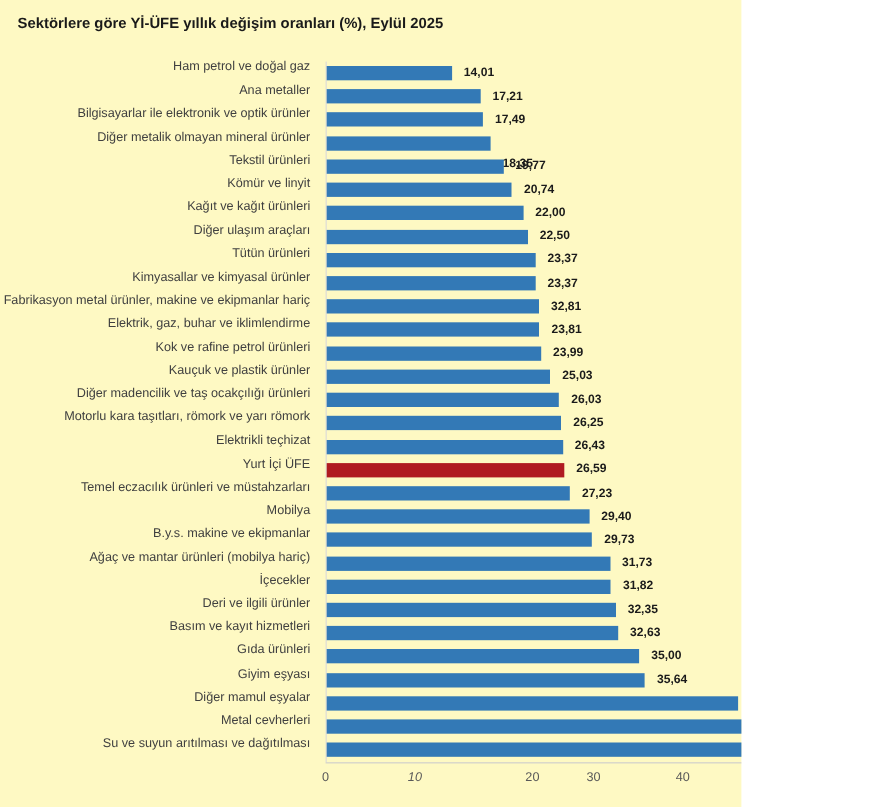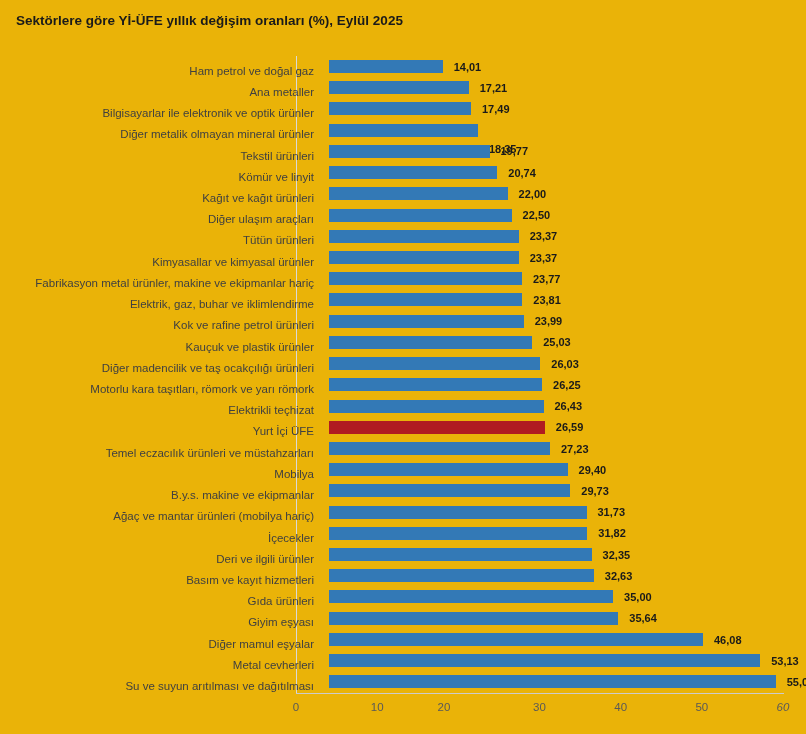--- a/index.html
+++ b/index.html
@@ -1,25 +1,25 @@
 <!DOCTYPE html>
 <html><head>
 <meta charset="utf-8">
 <style>
   html, body { margin:0; padding:0; background:#ffffff; }
   .chart {
-    position:relative; width:806px; height:734px; background:#eab308;
+    position:relative; width:674px; height:734px; background:#fef9c3;
     font-family:"Liberation Sans", sans-serif; overflow:hidden;
   }
   .title {
     position:absolute; left:16px; top:13px; margin:0;
     font-size:13.5px; font-weight:700; color:#1a1a1a; white-space:nowrap;
   }
   #rows { position:absolute; left:0; top:56px; width:806px; }
-  .row { display:flex; height:21.23px; align-items:flex-end;padding-left:32px; }
+  .row { display:flex; height:21.23px; align-items:flex-start; }
   .cat {
     width:296px; padding-right:14px; box-sizing:border-box;
     text-align:right; font-size:11.5px; color:#404040; white-space:nowrap;
     overflow:visible; line-height:1;
   }
   .track { position:relative; flex:1; height:100%; }
   .bar { position:absolute; left:1px; top:4px; height:13px; }
   .val {
     position:absolute; top:50%; transform:translateY(-50%);
     font-size:11px; font-weight:700; color:#1a1a1a; white-space:nowrap; line-height:1;
@@ -105,21 +105,21 @@
         <div class="cat">Kimyasallar ve kimyasal ürünler</div>
         <div class="track">
           <div class="bar" style="width: 189.7px; background: rgb(51, 121, 182);"></div>
           <div class="val" style="left: 201.7px;">23,37</div>
         </div>
       </div>
       <div class="row">
         <div class="cat">Fabrikasyon metal ürünler, makine ve ekipmanlar hariç</div>
         <div class="track">
           <div class="bar" style="width: 192.9px; background: rgb(51, 121, 182);"></div>
-          <div class="val" style="left: 204.9px;">23,77</div>
+          <div class="val" style="left: 204.9px;">32,81</div>
         </div>
       </div>
       <div class="row">
         <div class="cat">Elektrik, gaz, buhar ve iklimlendirme</div>
         <div class="track">
           <div class="bar" style="width: 193.3px; background: rgb(51, 121, 182);"></div>
           <div class="val" style="left: 205.3px;">23,81</div>
         </div>
       </div>
       <div class="row">
@@ -245,20 +245,20 @@
         <div class="cat">Su ve suyun arıtılması ve dağıtılması</div>
         <div class="track">
           <div class="bar" style="width: 446.7px; background: rgb(51, 121, 182);"></div>
           <div class="val" style="left: 458.7px;">55,03</div>
         </div>
       </div>
     </div>
   <div class="x-line"></div>
   <div id="ticks">
       <span class="tick" style="left: 296px;">0</span>
-      <span class="tick" style="left: 377.2px;">10</span>
-      <span class="tick" style="left: 444px;">20</span>
+      <span class="tick" style="left: 377.2px; font-style: italic;">10</span>
+      <span class="tick" style="left: 484px;">20</span>
       <span class="tick" style="left: 539.5px;">30</span>
       <span class="tick" style="left: 620.7px;">40</span>
       <span class="tick" style="left: 701.8px; text-align: center;">50</span>
       <span class="tick" style="left: 783px; font-style: italic;">60</span>
     </div>
 </div>
 
 </body></html>

